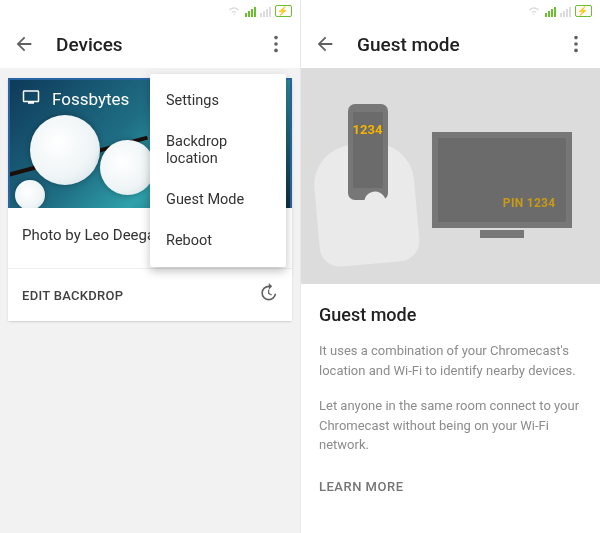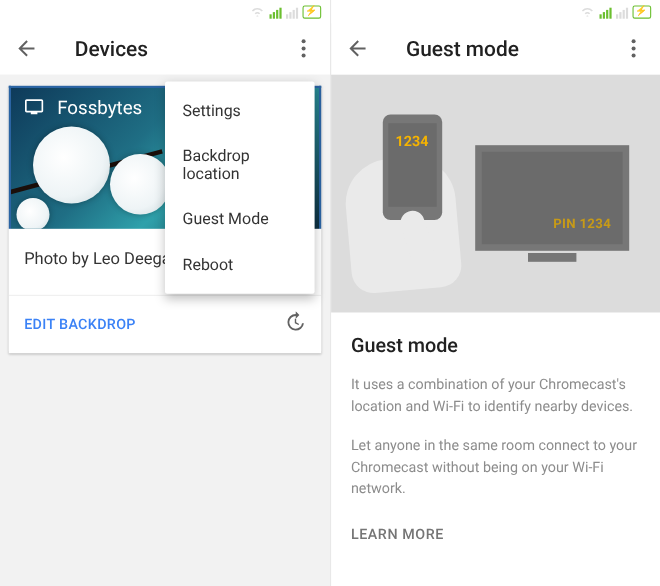--- a/index.html
+++ b/index.html
@@ -47,21 +47,21 @@
   }
   .bolt { font-size: 9px; color: #6bbf2f; line-height: 1; }
 
   
   .app-bar {
     height: 48px;
     background: #fff;
     display: flex;
     align-items: center;
     padding: 0 12px;
-    gap: 32px;
+    gap: 20px;
     box-shadow: 0 1px 0 rgba(0,0,0,0.06);
   }
   .app-bar .title {
     flex: 1;
     font-size: 19px;
     font-weight: 500;
     color: #212121;
   }
   .back-btn, .overflow-btn {
     width: 24px; height: 24px;
@@ -113,21 +113,21 @@
     color: #333;
     border-bottom: 1px solid #eee;
     background:#fff;
   }
   .card-actions {
     display: flex; align-items: center;
     padding: 14px 14px;
     background:#fff;
   }
   .edit-link {
-    color: #3b82f6;
+    color: #404040;
     font-size: 13px;
     font-weight: 500;
     letter-spacing: 0.3px;
     cursor: pointer;
     flex: 1;
   }
   .history-icon svg { width: 20px; height: 20px; fill: #616161; }
 
   
   .menu {
@@ -163,21 +163,21 @@
   }
   .hand {
     position: absolute; bottom: -15px; left: -14px;
     width: 100px; height: 120px;
     background: #eaeaea;
     border-radius: 40px 40px 20px 20px;
     transform: rotate(-5deg);
   }
   .phone {
     position: absolute; top: 0; left: 18px;
-    width: 54px; height: 96px;
+    width: 40px; height: 96px;
     background: #777; border-radius: 7px;
   }
   .phone .screen {
     position: absolute; top: 8px; left: 5px; right: 5px; bottom: 12px;
     background: #6b6b6b;
     display: flex; align-items: flex-start; justify-content: center;
     padding-top: 10px;
   }
   .phone .screen span { color: #f5b301; font-weight: 700; font-size: 13px; }
   .thumb {

